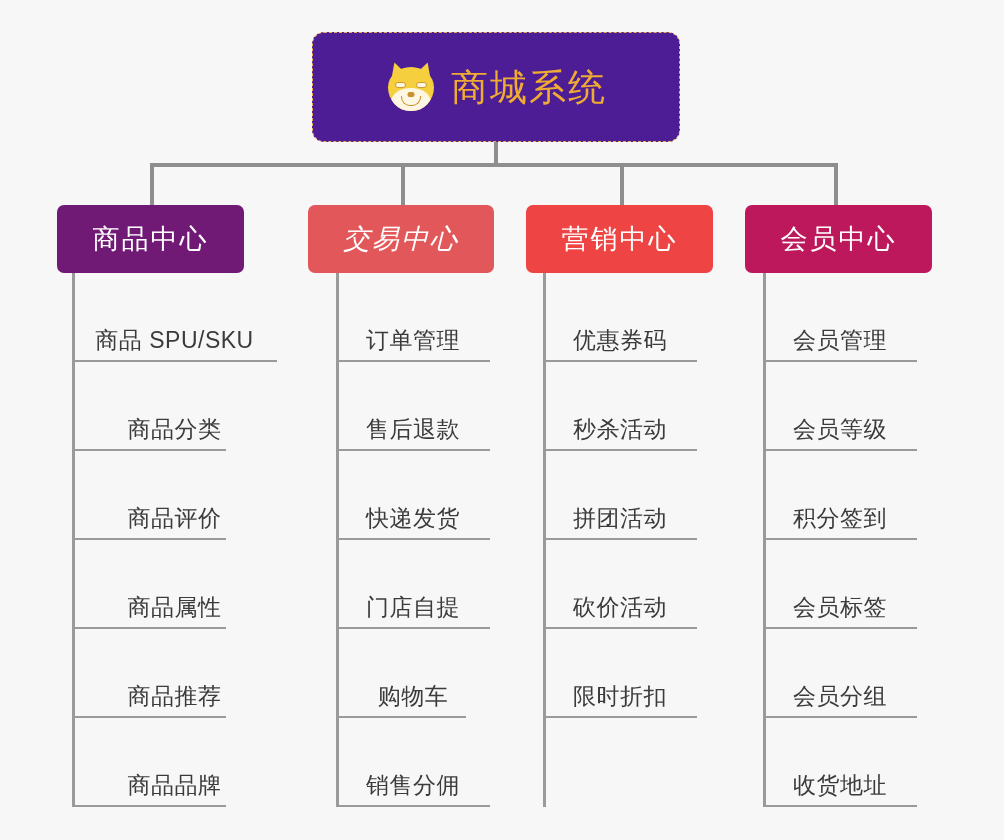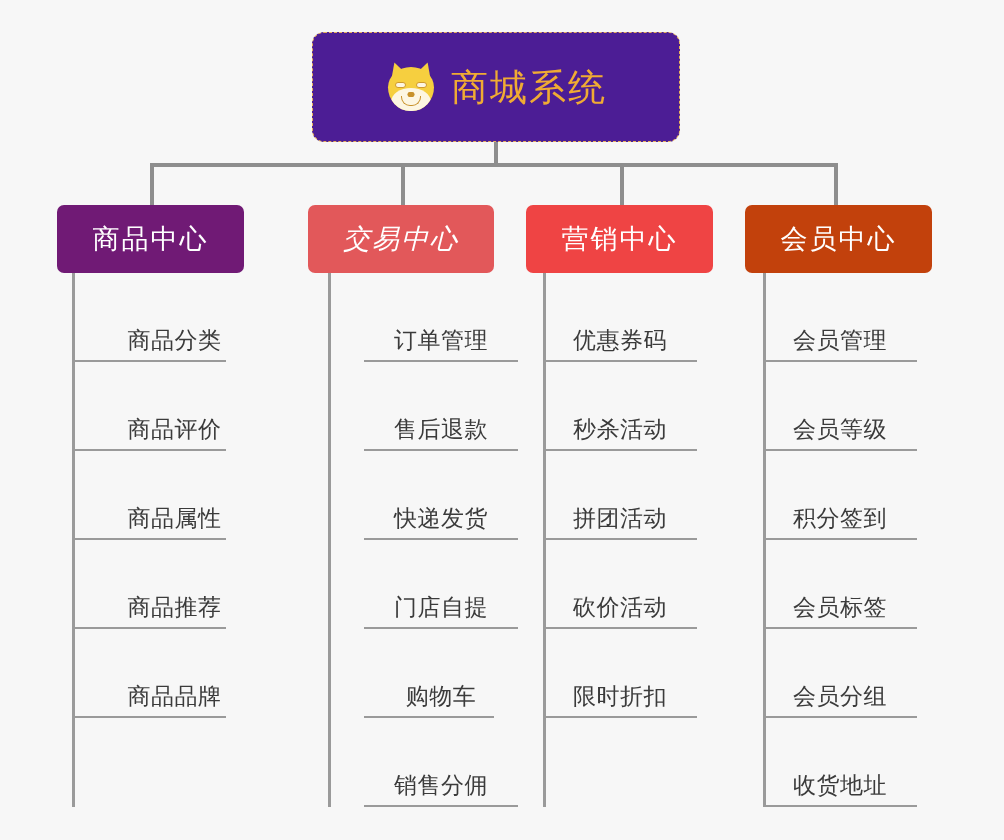--- a/index.html
+++ b/index.html
@@ -213,27 +213,31 @@
 
   <div class="cat-box" style="left: 57px; width: 187px; background: #701a75;">
     <span class="cat-label" style="color: rgb(255, 255, 255);">商品中心</span>
   </div>
   <div class="cat-box" style="left: 308px; width: 186px; background: rgb(226, 88, 90); font-style: italic;">
     <span class="cat-label" style="color: rgb(255, 255, 255);">交易中心</span>
   </div>
   <div class="cat-box" style="left: 526px; width: 187px; background: #ef4444;">
     <span class="cat-label" style="color: rgb(255, 255, 255);">营销中心</span>
   </div>
-  <div class="cat-box" style="left: 745px; width: 187px; background: #c2410c;">
+  <div class="cat-box" style="left: 745px; width: 187px; background: #be185d;">
     <span class="cat-label" style="color: rgb(255, 255, 255);">会员中心</span>
   </div>
 
   <div class="leaf-col" style="left:72px; width:205px;">
     <div class="leaf-spine" style="height: 534px; background: rgb(154, 154, 154);"></div>
     <div class="leaf-item">
+      <span class="rule" style="width: 205px; background: rgb(154, 154, 154);"></span>
+      <span class="leaf-label">商品 SPU/SKU</span>
+    </div>
+    <div class="leaf-item">
       <span class="rule" style="width: 154px; background: rgb(154, 154, 154);"></span>
       <span class="leaf-label">商品分类</span>
     </div>
     <div class="leaf-item">
       <span class="rule" style="width: 154px; background: rgb(154, 154, 154);"></span>
       <span class="leaf-label">商品评价</span>
     </div>
     <div class="leaf-item">
       <span class="rule" style="width: 154px; background: rgb(154, 154, 154);"></span>
       <span class="leaf-label">商品属性</span>
@@ -241,21 +245,21 @@
     <div class="leaf-item">
       <span class="rule" style="width: 154px; background: rgb(154, 154, 154);"></span>
       <span class="leaf-label">商品推荐</span>
     </div>
     <div class="leaf-item">
       <span class="rule" style="width: 154px; background: rgb(154, 154, 154);"></span>
       <span class="leaf-label">商品品牌</span>
     </div>
   </div>
 
-  <div class="leaf-col" style="left:328px; width:154px;padding-left:36px;">
+  <div class="leaf-col" style="left:336px; width:154px;">
     <div class="leaf-spine" style="height: 534px; background: rgb(154, 154, 154);"></div>
     <div class="leaf-item">
       <span class="rule" style="width: 154px; background: rgb(154, 154, 154);"></span>
       <span class="leaf-label">订单管理</span>
     </div>
     <div class="leaf-item">
       <span class="rule" style="width: 154px; background: rgb(154, 154, 154);"></span>
       <span class="leaf-label">售后退款</span>
     </div>
     <div class="leaf-item">

